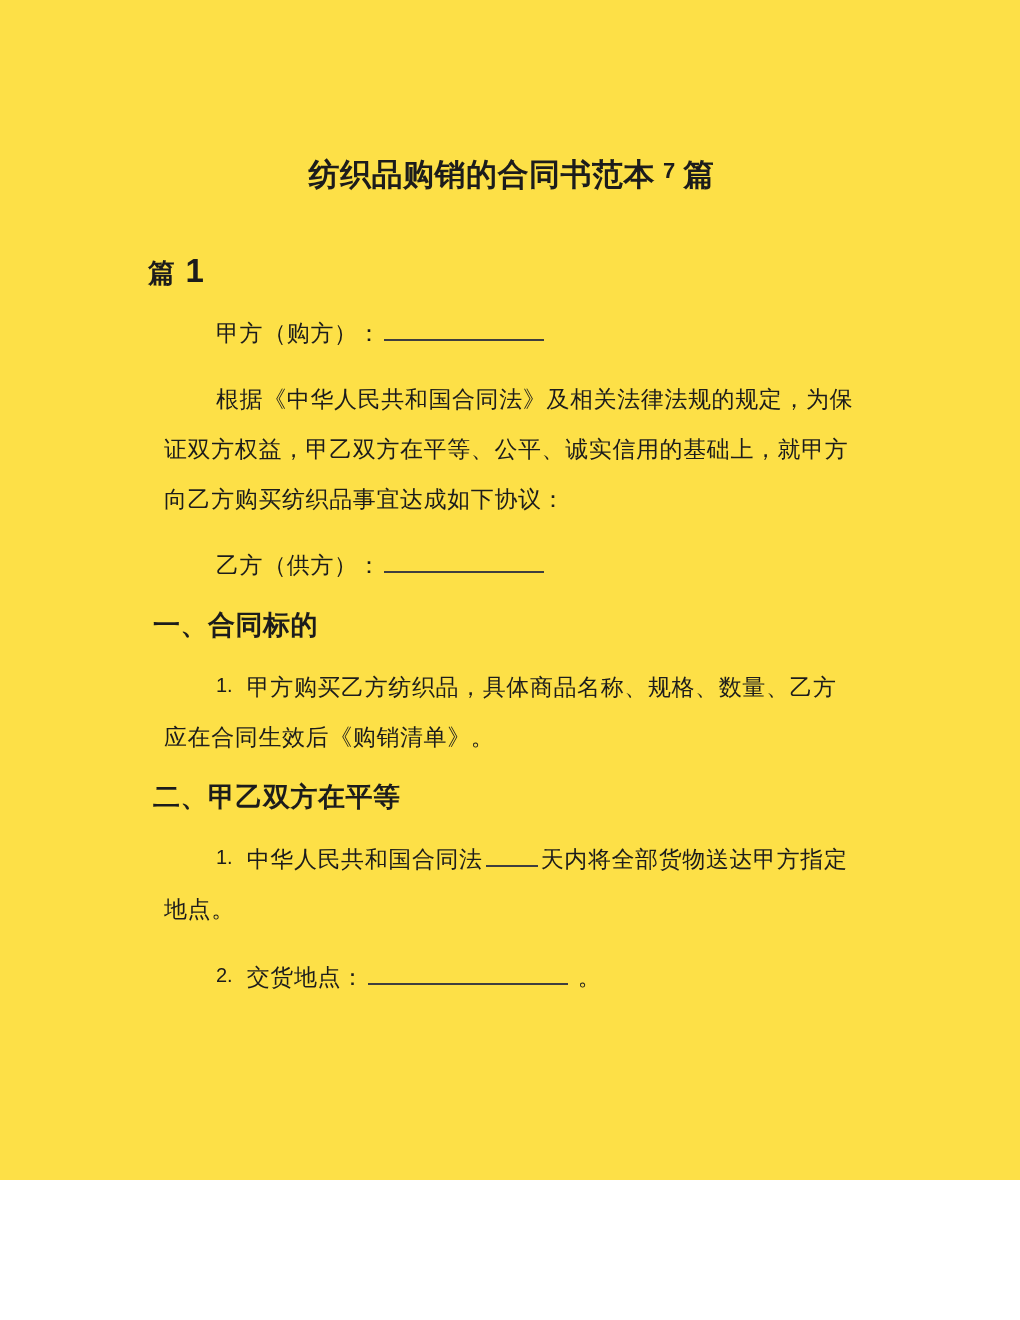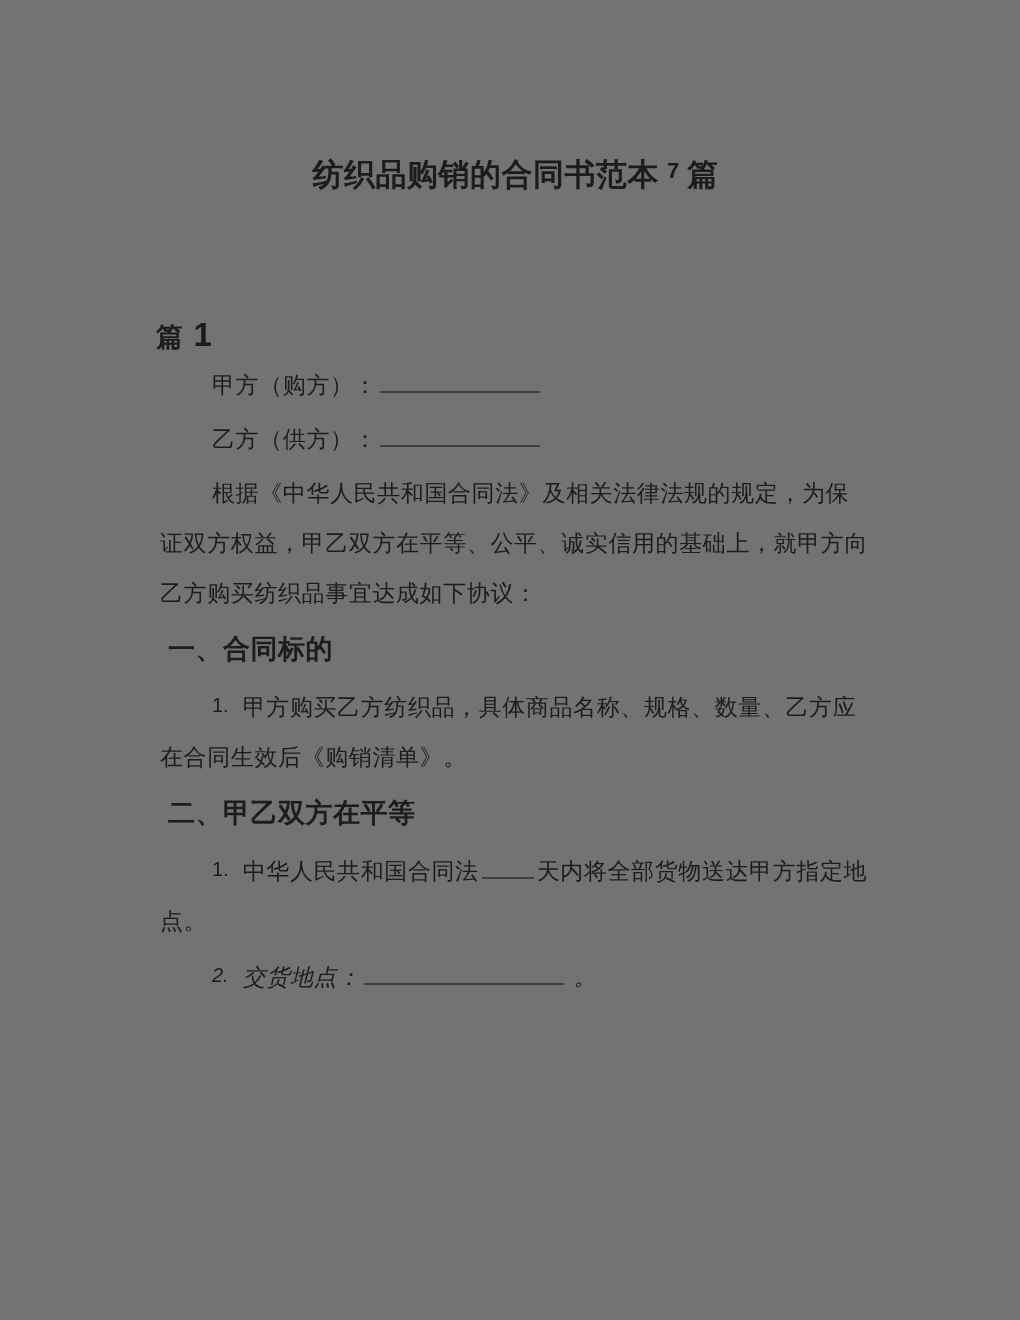--- a/index.html
+++ b/index.html
@@ -3,27 +3,26 @@
 <meta charset="utf-8">
 <style>
   html, body {
     margin: 0;
     padding: 0;
     background: #ffffff;
   }
   .page {
     position: relative;
     width: 1020px;
-    height: 1320px;
-    background: #737373;
+    height: 1180px;
+    background: #fde047;
     color: #1c1c1c;
     font-family: "Liberation Sans", "DejaVu Sans", sans-serif;
     overflow: hidden;
     box-sizing: border-box;
-    padding-left: 8px;
   }
   .content {
     padding: 0 145px 0 148px;
   }
   h1.doc-title {
     margin: 0;
     padding-top: 150px;
     font-size: 31px;
     line-height: 42px;
     font-weight: 700;
@@ -31,40 +30,40 @@
     letter-spacing: 0.5px;
   }
   .title-num {
     font-size: 22px;
     font-weight: 700;
     vertical-align: 7px;
     margin: 0 8px;
     letter-spacing: 0;
   }
   h2.part-heading {
-    margin: 120px 0 0 0;
+    margin: 56px 0 0 0;
     font-size: 27px;
     line-height: 38px;
     font-weight: 700;
     letter-spacing: 0.5px;
   }
   .part-num {
     font-size: 33px;
     margin-left: 10px;
     letter-spacing: 0;
   }
   h3.clause-heading {
-    margin: 12px;
+    margin: 5px;
     font-size: 27px;
     line-height: 38px;
     font-weight: 700;
     letter-spacing: 0.5px;
   }
   p.body {
-    margin: 4px;
+    margin: 16px;
     font-size: 23px;
     line-height: 50px;
     letter-spacing: 0.6px;
     text-indent: 52px;
     font-weight: 400;
   }
   .item-num {
     font-size: 20px;
     letter-spacing: 0;
     vertical-align: 3px;
@@ -82,37 +81,37 @@
   .punct-suffix { margin-left: 10px; }
   
   .mt-party-a { margin-top: 70px; }
   .mt-party-b { margin-top: 10px; }
   .mt-intro   { margin-top: 8px;  }
   .mt-h3-1    { margin-top: 24px; }
   .mt-item-1  { margin-top: 52px; }
   .mt-item-2  { margin-top: 8px;  }
   .mt-h3-2    { margin-top: 28px; }
   .mt-item-3  { margin-top: 52px; }
-  .mt-item-4  { margin-top: 16px; font-style: italic; }
+  .mt-item-4  { margin-top: 16px; }
 </style>
 </head>
 <body>
 
 <div class="page">
   <div class="content">
 
     <h1 class="doc-title"><span>纺织品购销的合同书范本</span><span class="title-num">7</span><span>篇</span></h1>
 
     <h2 class="part-heading"><span>篇</span><span class="part-num">1</span></h2>
 
     <p class="body mt-party-a"><span>甲方（购方）：</span><span class="blank blank-party"></span></p>
 
+    <p class="body mt-intro">根据《中华人民共和国合同法》及相关法律法规的规定，为保证双方权益，甲乙双方在平等、公平、诚实信用的基础上，就甲方向乙方购买纺织品事宜达成如下协议：</p>
+
     <p class="body mt-party-b"><span>乙方（供方）：</span><span class="blank blank-party"></span></p>
-
-    <p class="body mt-intro">根据《中华人民共和国合同法》及相关法律法规的规定，为保证双方权益，甲乙双方在平等、公平、诚实信用的基础上，就甲方向乙方购买纺织品事宜达成如下协议：</p>
 
     <h3 class="clause-heading mt-h3-1">一、合同标的</h3>
 
     <p class="body mt-item-1"><span class="item-num">1.</span><span>甲方购买乙方纺织品，具体商品名称、规格、数量、乙方应在合同生效后《购销清单》。</span></p>
 
 
     <h3 class="clause-heading mt-h3-2">二、甲乙双方在平等</h3>
 
     <p class="body mt-item-3"><span class="item-num">1.</span><span>中华人民共和国合同法</span><span class="blank blank-days"></span><span>天内将全部货物送达甲方指定地点。</span></p>
 

